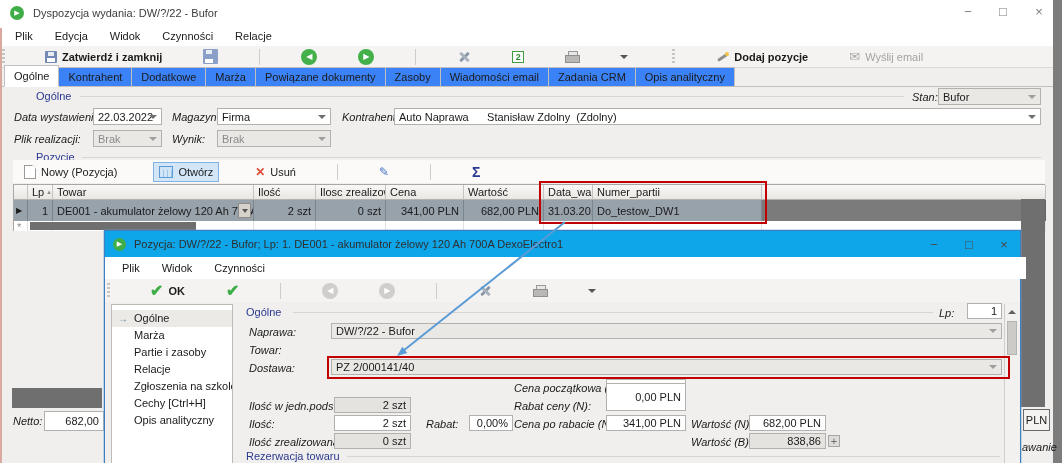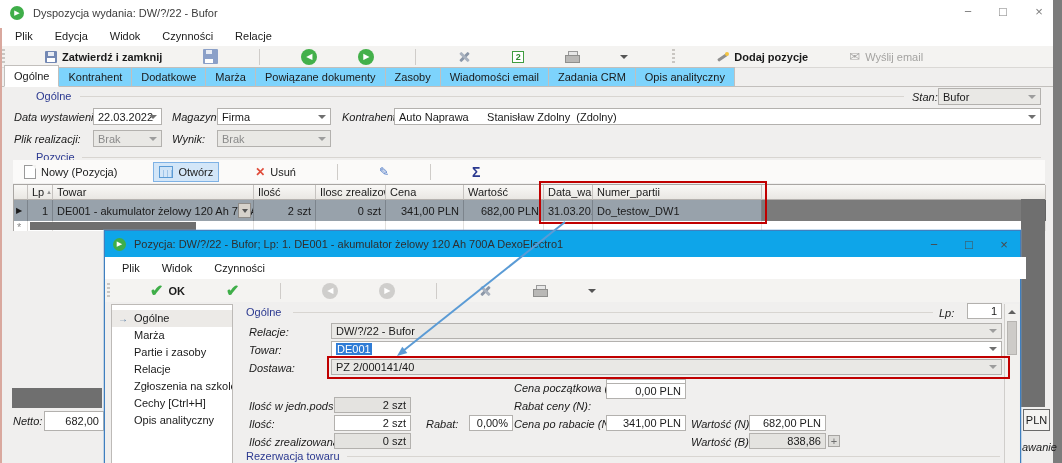--- a/index.html
+++ b/index.html
@@ -41,21 +41,21 @@
   .icon-newpage::before{content:"";position:absolute;right:-1px;top:-1px;border-left:4px solid transparent;border-top:4px solid #f4f3f1;}
   .icon-grid{width:12px;height:10px;border:1px solid #5b9bd5;background:
     linear-gradient(#cfe3f6 0 3px,transparent 3px),
     repeating-linear-gradient(90deg,transparent 0 3px,#9ec4e8 3px 4px);}
   .icon-x{color:#e04b3a;font-weight:bold;font-size:12px;}
   .icon-pencil{color:#4472c4;font-size:12px;}
   .icon-sigma{color:#2b3990;font-weight:bold;font-size:14px;}
   .icon-check{color:#3fae49;font-size:16px;font-weight:bold;line-height:16px;}
   
   .tabs{display:flex;align-items:flex-end;height:21px;}
-  .tab{height:18px;line-height:18px;padding:0 9px;background:#7dd3fc;border:1px solid #c2bfbc;border-left:none;}
+  .tab{height:18px;line-height:18px;padding:0 9px;background:#3b82f6;border:1px solid #c2bfbc;border-left:none;}
   .tab:first-child{border-left:1px solid #c2bfbc;}
   .tab.active{background:#fff;height:20px;line-height:20px;border-bottom:1px solid #fff;position:relative;z-index:2;}
   
   .gcap{position:absolute;color:#2b3990;}
   .gline{position:absolute;height:1px;background:#d8d5d1;}
   
   .combo{position:absolute;background:#fff;border:1px solid #b3b1ae;box-sizing:border-box;display:flex;align-items:center;padding:0 16px 0 4px;overflow:hidden;}
   .combo.gray{background:#e9e8e5;}
   .combo .chev{position:absolute;right:4px;top:50%;margin-top:-2px;width:0;height:0;border-left:4px solid transparent;border-right:4px solid transparent;border-top:4px solid #6f6f6f;}
   .combo.gray .chev{border-top-color:#9d9d9d;}
@@ -329,46 +329,42 @@
       <div class="sb-item">Zgłoszenia na szkolenia</div>
       <div class="sb-item">Cechy [Ctrl+H]</div>
       <div class="sb-item">Opis analityczny</div>
     </div>
 
     <div class="gcap" style="left:141px;top:75px">Ogólne</div>
     <div class="gline" style="left:188px;top:81px;width:640px"></div>
     <div class="lbl" style="left:834px;top:76px">Lp:</div>
     <div class="vbox" style="left:862px;top:72px;width:35px;height:16px">1</div>
 
-    <div class="lbl" style="left:144px;top:95px">Relacje:</div>
+    <div class="lbl" style="left:144px;top:95px">Naprawa:</div>
     <div class="combo gray" style="left:226px;top:92px;width:671px;height:16px">
       <span>DW/?/22 - Bufor</span>
         <span class="chev"></span>
     </div>
 
     <div class="lbl" style="left:144px;top:113px">Towar:</div>
-    <div class="combo" style="left:226px;top:110px;width:671px;height:16px">
-      <span style="background:#2f7cd6;color:#fff;padding:0 1px">DE001</span>
-        <span class="chev"></span>
-    </div>
 
     <div class="lbl" style="left:144px;top:131px">Dostawa:</div>
     <div class="combo gray" style="left:226px;top:128px;width:671px;height:16px">
       <span>PZ 2/000141/40</span>
         <span class="chev"></span>
     </div>
     <div class="annot-red" style="left:222px;top:125px;width:683px;height:23px;z-index:60"></div>
 
     <div class="lbl" style="left:409px;top:151px">Cena początkowa (N):</div>
     <div class="vbox" style="left:501px;top:148px;width:80px;height:16px">341,00 PLN</div>
 
     <div class="lbl" style="left:144px;top:169px">Ilość w jedn.podst.:</div>
     <div class="vbox gray" style="left:229px;top:166px;width:77px;height:16px">2 szt</div>
     <div class="lbl" style="left:409px;top:169px">Rabat ceny (N):</div>
-    <div class="vbox" style="left:501px;top:152px;width:80px;height:16px">0,00 PLN</div>
+    <div class="vbox" style="left:501px;top:152px;width:80px;height:28px">0,00 PLN</div>
 
     <div class="lbl" style="left:144px;top:187px">Ilość:</div>
     <div class="vbox" style="left:229px;top:184px;width:77px;height:16px">2 szt</div>
     <div class="lbl" style="left:321px;top:187px">Rabat:</div>
     <div class="vbox" style="left:364px;top:184px;width:44px;height:16px">0,00%</div>
     <div class="lbl" style="left:409px;top:187px">Cena po rabacie (N):</div>
     <div class="vbox" style="left:501px;top:184px;width:80px;height:16px">341,00 PLN</div>
     <div class="lbl" style="left:586px;top:187px">Wartość (N):</div>
     <div class="vbox" style="left:644px;top:184px;width:77px;height:16px">682,00 PLN</div>
 

